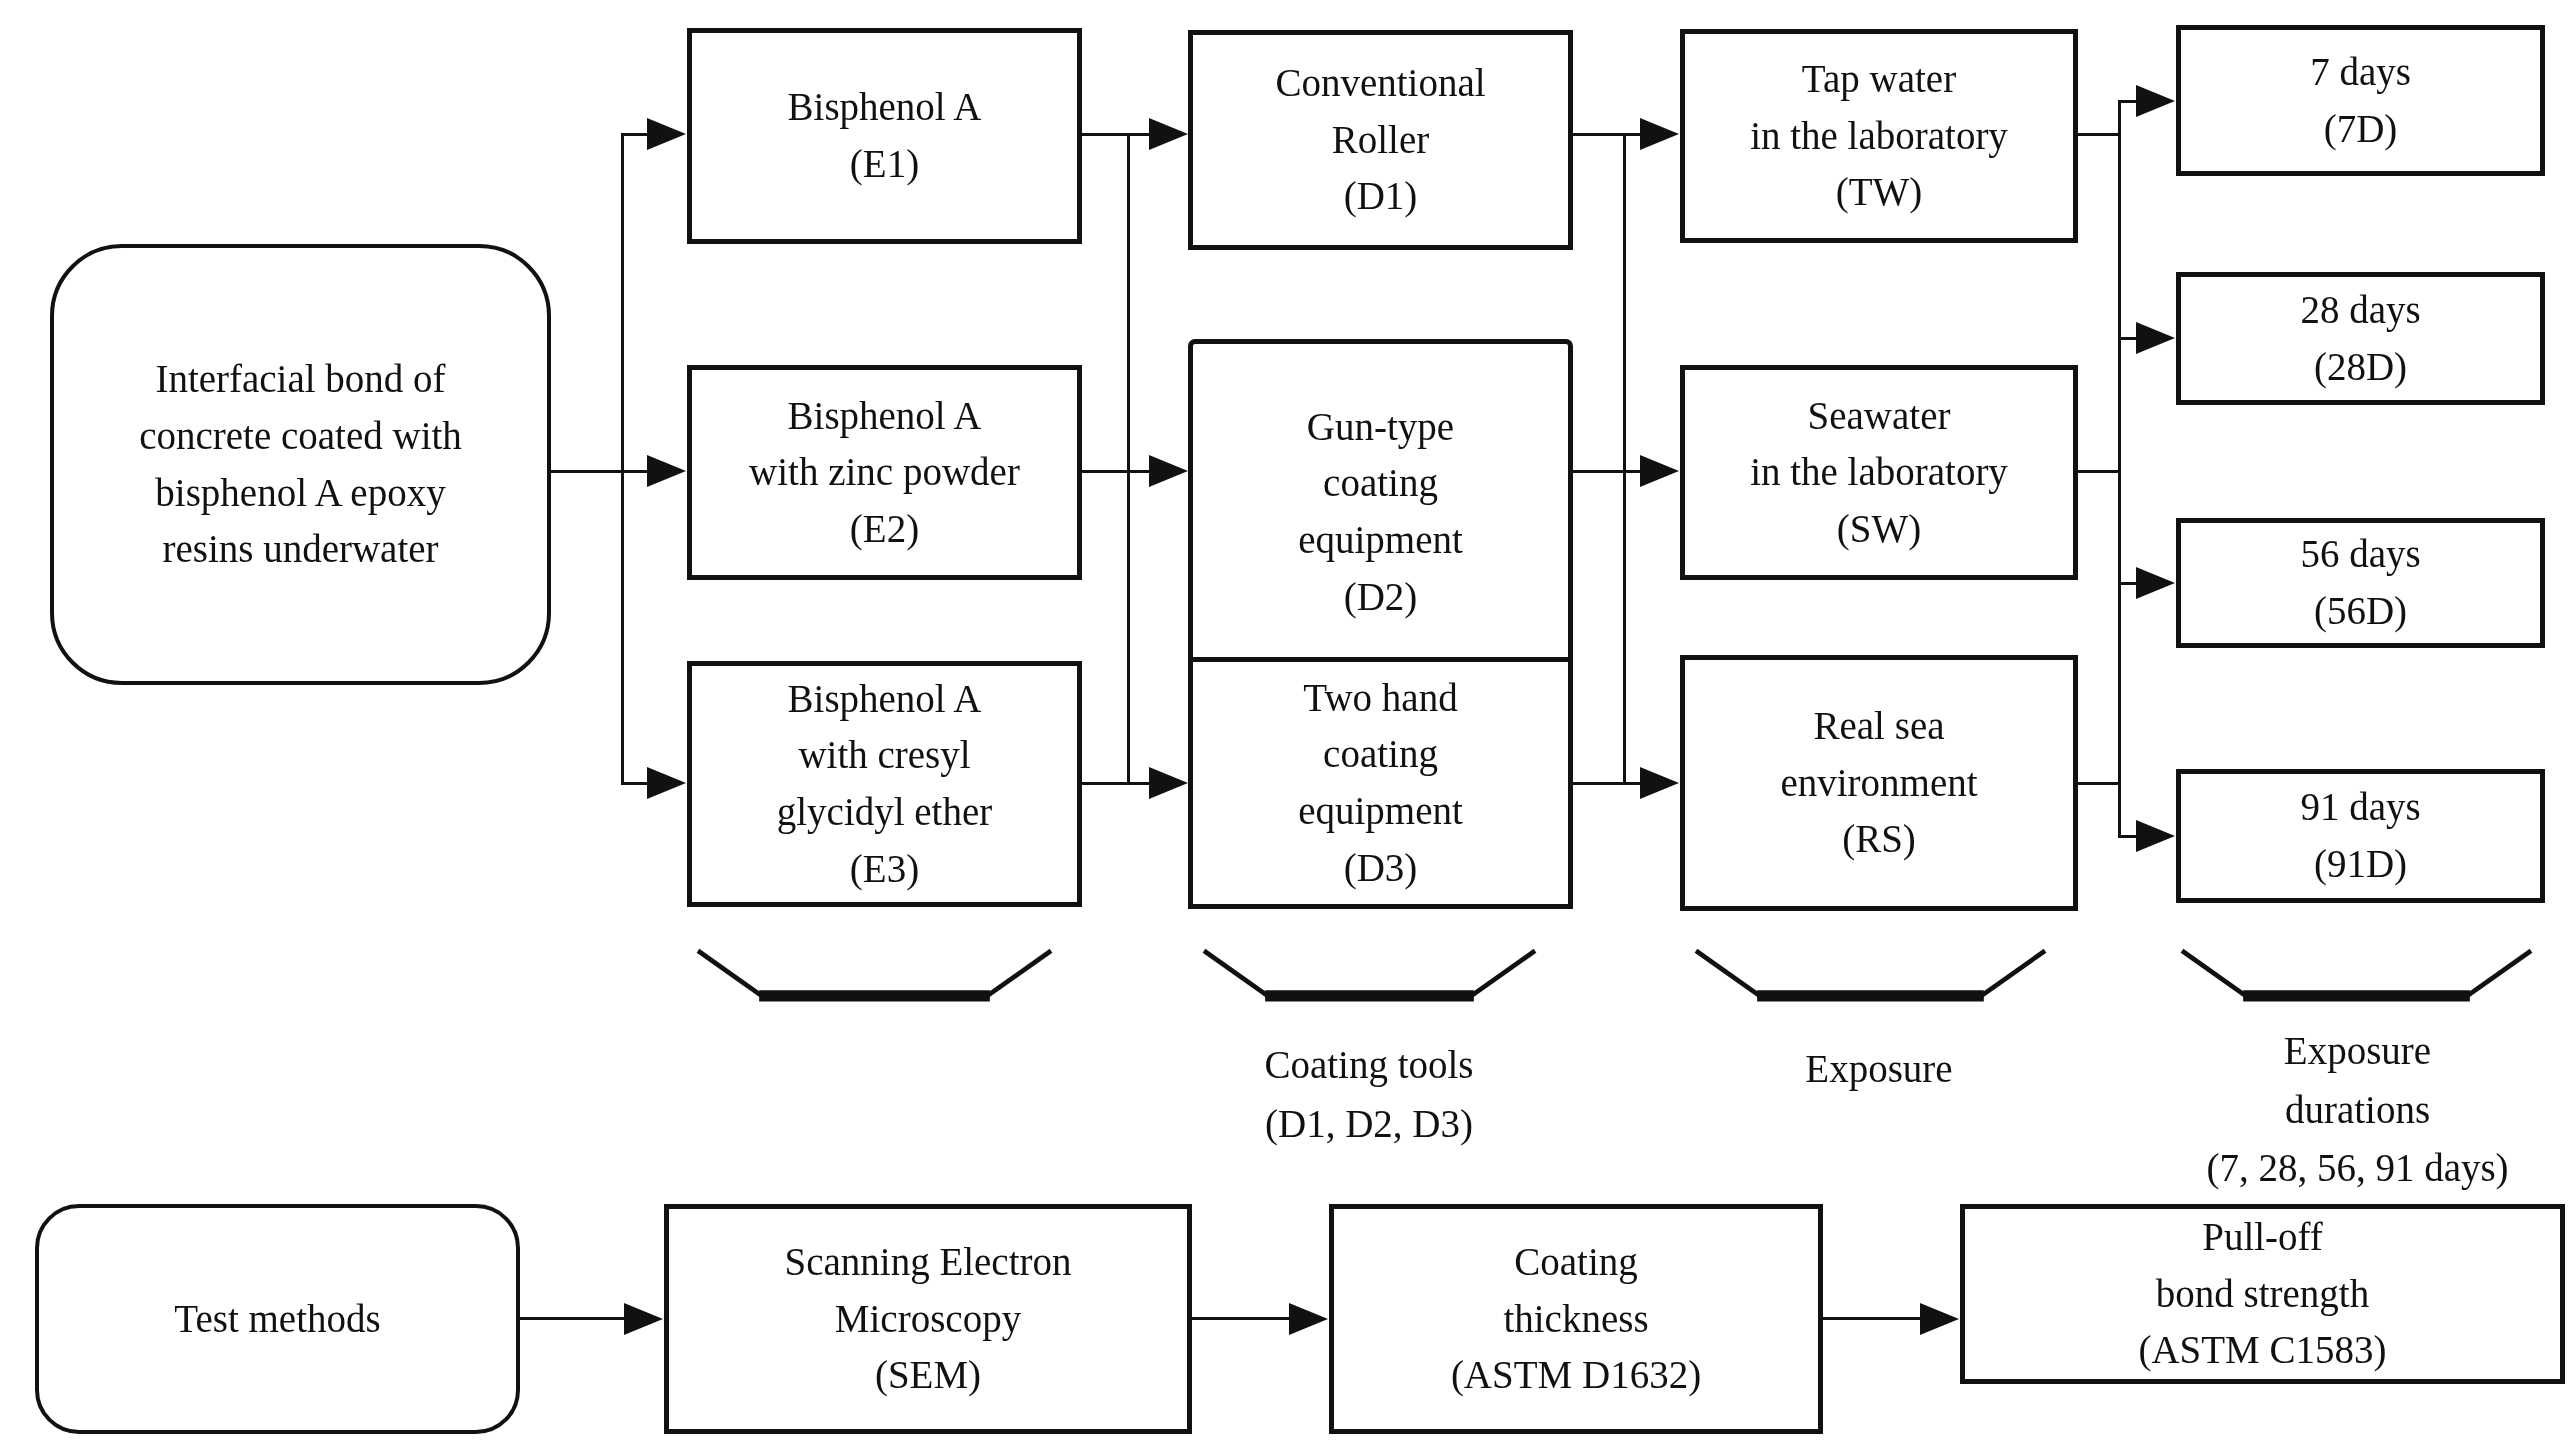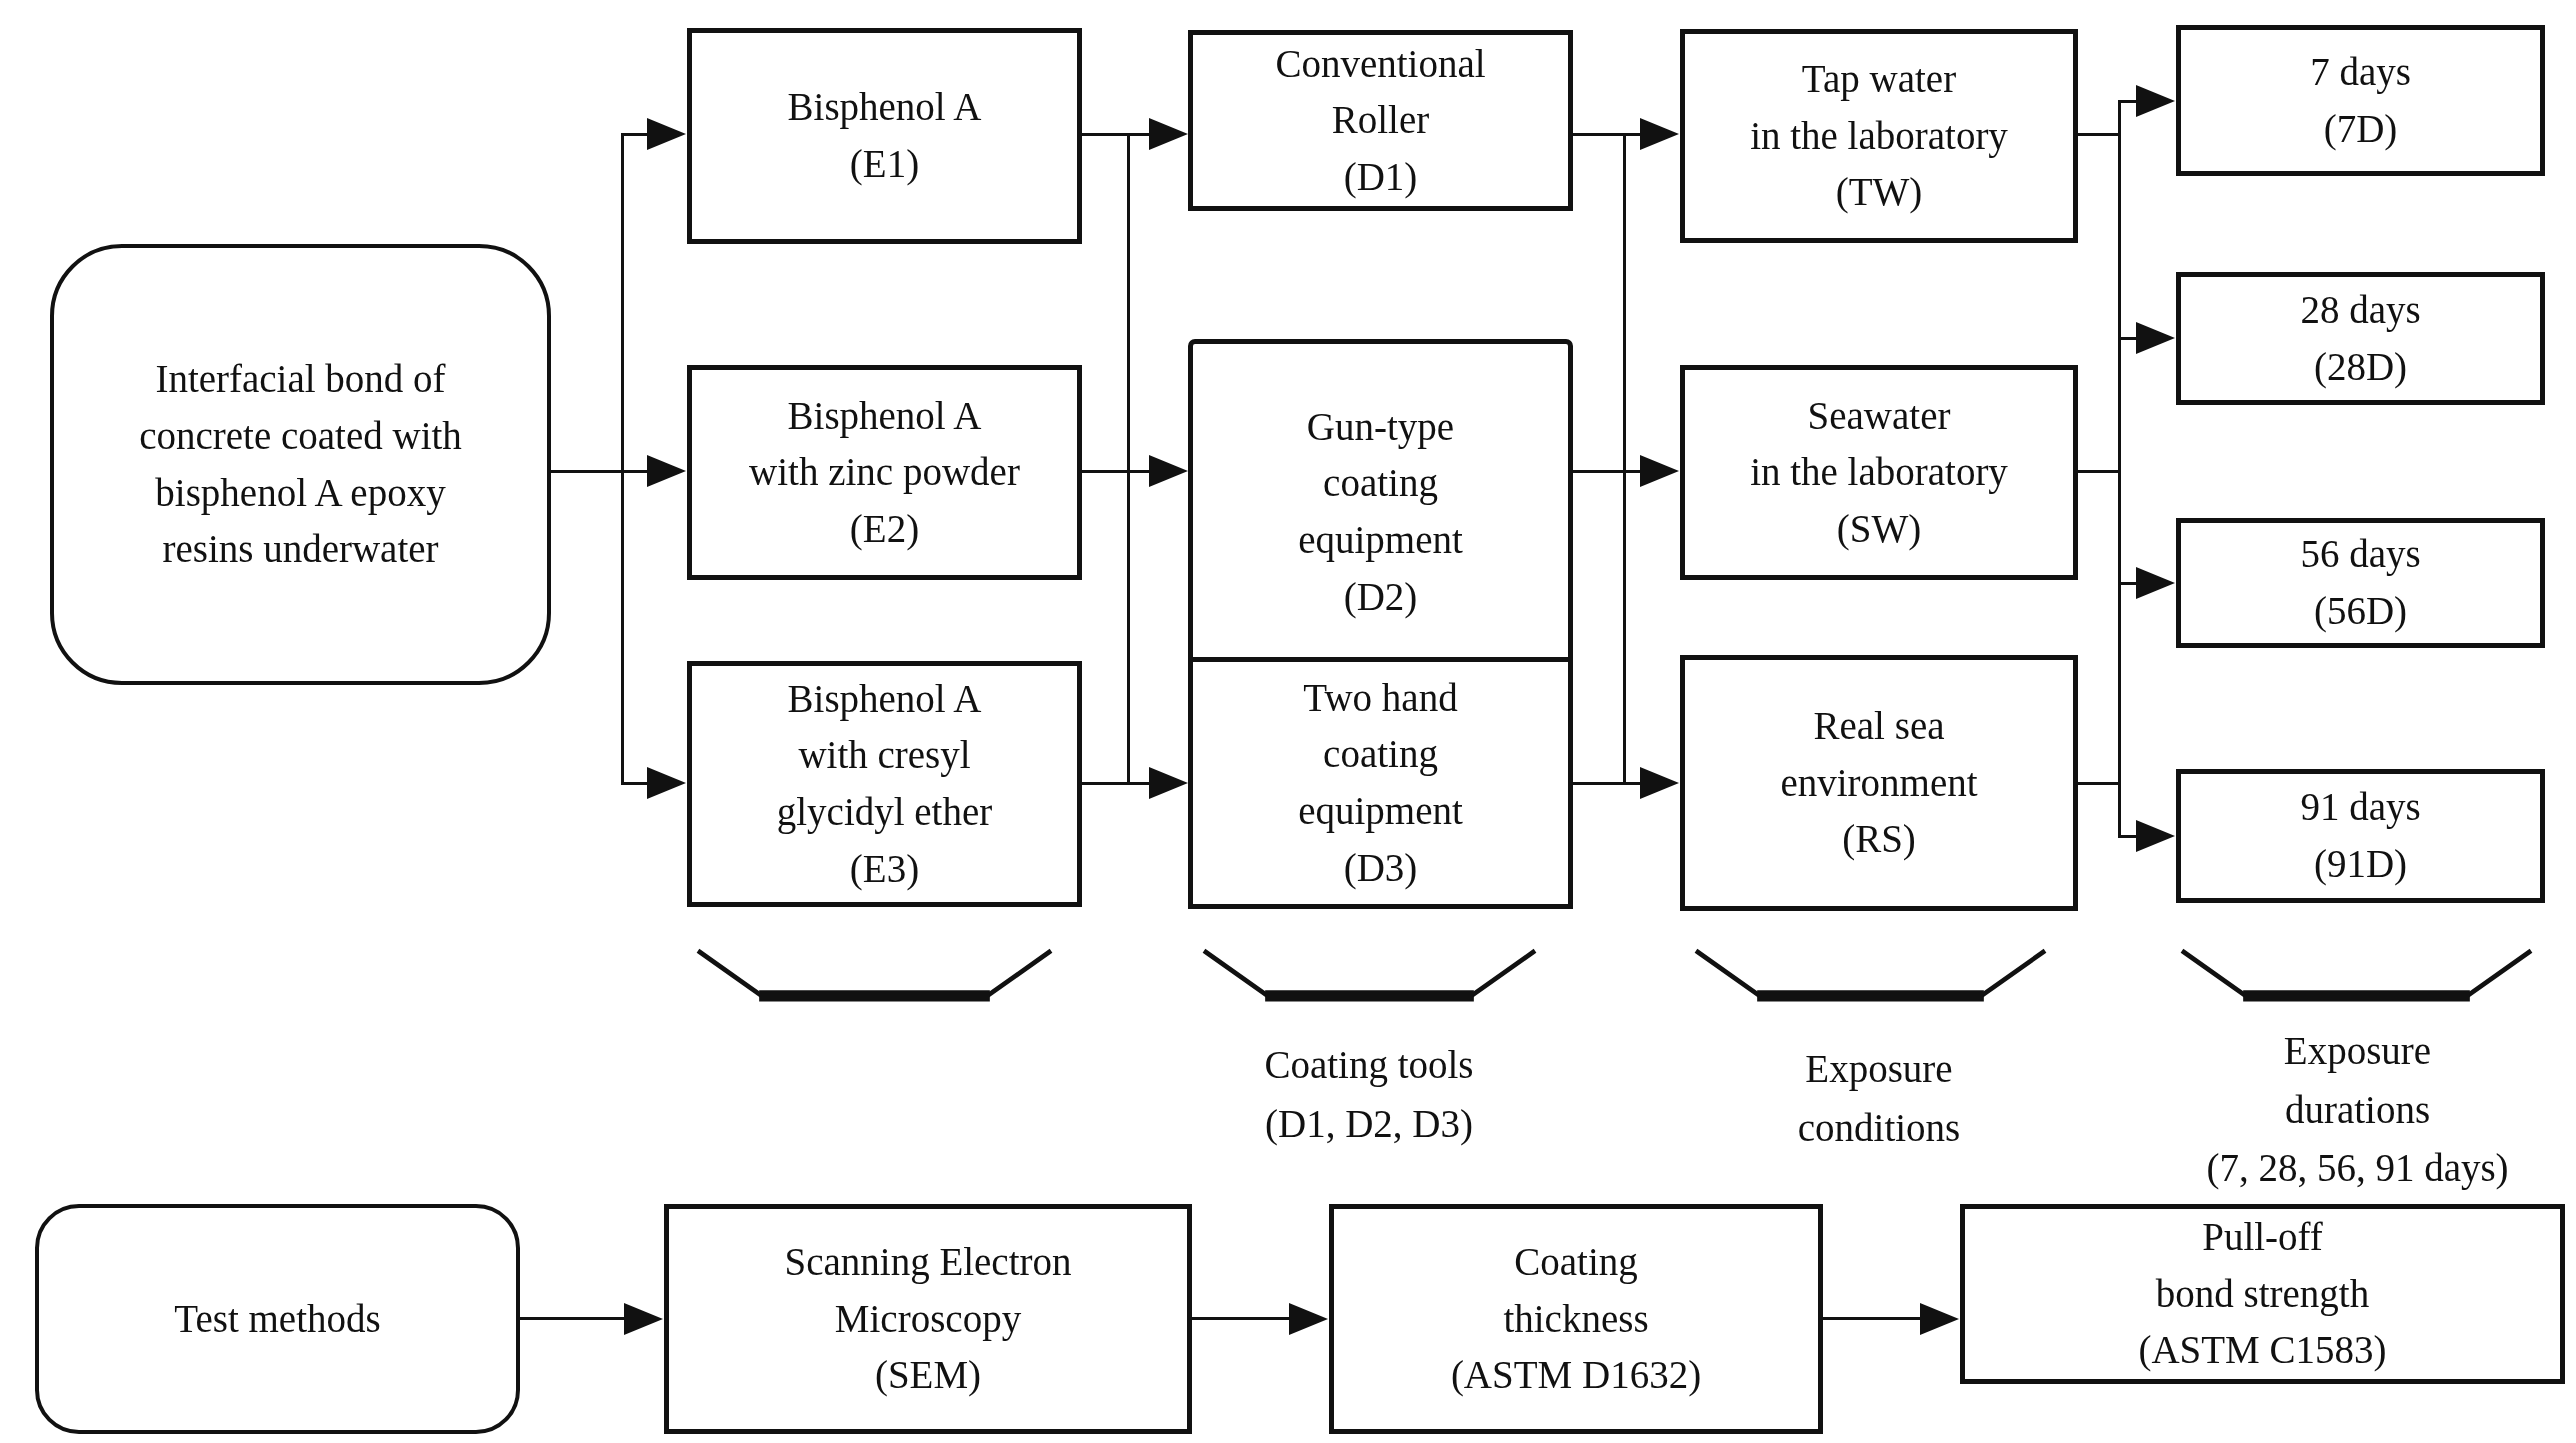--- a/index.html
+++ b/index.html
@@ -45,21 +45,21 @@
     <div>with zinc powder</div>
     <div>(E2)</div>
   </div>
   <div class="box" style="left:687px;top:661px;width:395px;height:246px;">
     <div>Bisphenol A</div>
     <div>with cresyl</div>
     <div>glycidyl ether</div>
     <div>(E3)</div>
   </div>
 
-  <div class="box" style="left:1188px;top:30px;width:385px;height:181px;">
+  <div class="box" style="left:1188px;top:30px;width:385px;height:220px;">
     <div>Conventional</div>
     <div>Roller</div>
     <div>(D1)</div>
   </div>
   <div class="box" style="left:1188px;top:339px;width:385px;height:346px;border-radius:7px;">
     <div>Gun-type</div>
     <div>coating</div>
     <div>equipment</div>
     <div>(D2)</div>
   </div>
@@ -163,21 +163,20 @@
     <path d="M3 4 L99 72 L432 72 L528 4" stroke="#111111" stroke-width="7" fill="none"></path>
     <line x1="95" y1="72" x2="436" y2="72" stroke="#111111" stroke-width="17"></line>
   </svg>
 
   <div class="lbl" style="left:1170px;top:1036px;width:398px;">
     <div>Coating tools</div>
     <div>(D1, D2, D3)</div>
   </div>
   <div class="lbl" style="left:1680px;top:1040px;width:398px;">
     <div>Exposure</div>
-    <div>conditions</div>
   </div>
   <div class="lbl" style="left:2105px;top:1022px;width:505px;">
     <div>Exposure</div>
     <div>durations</div>
     <div>(7, 28, 56, 91 days)</div>
   </div>
 
   <div class="box rounded-sm" style="left:35px;top:1204px;width:485px;height:230px;">
     <div>Test methods</div>
   </div>

